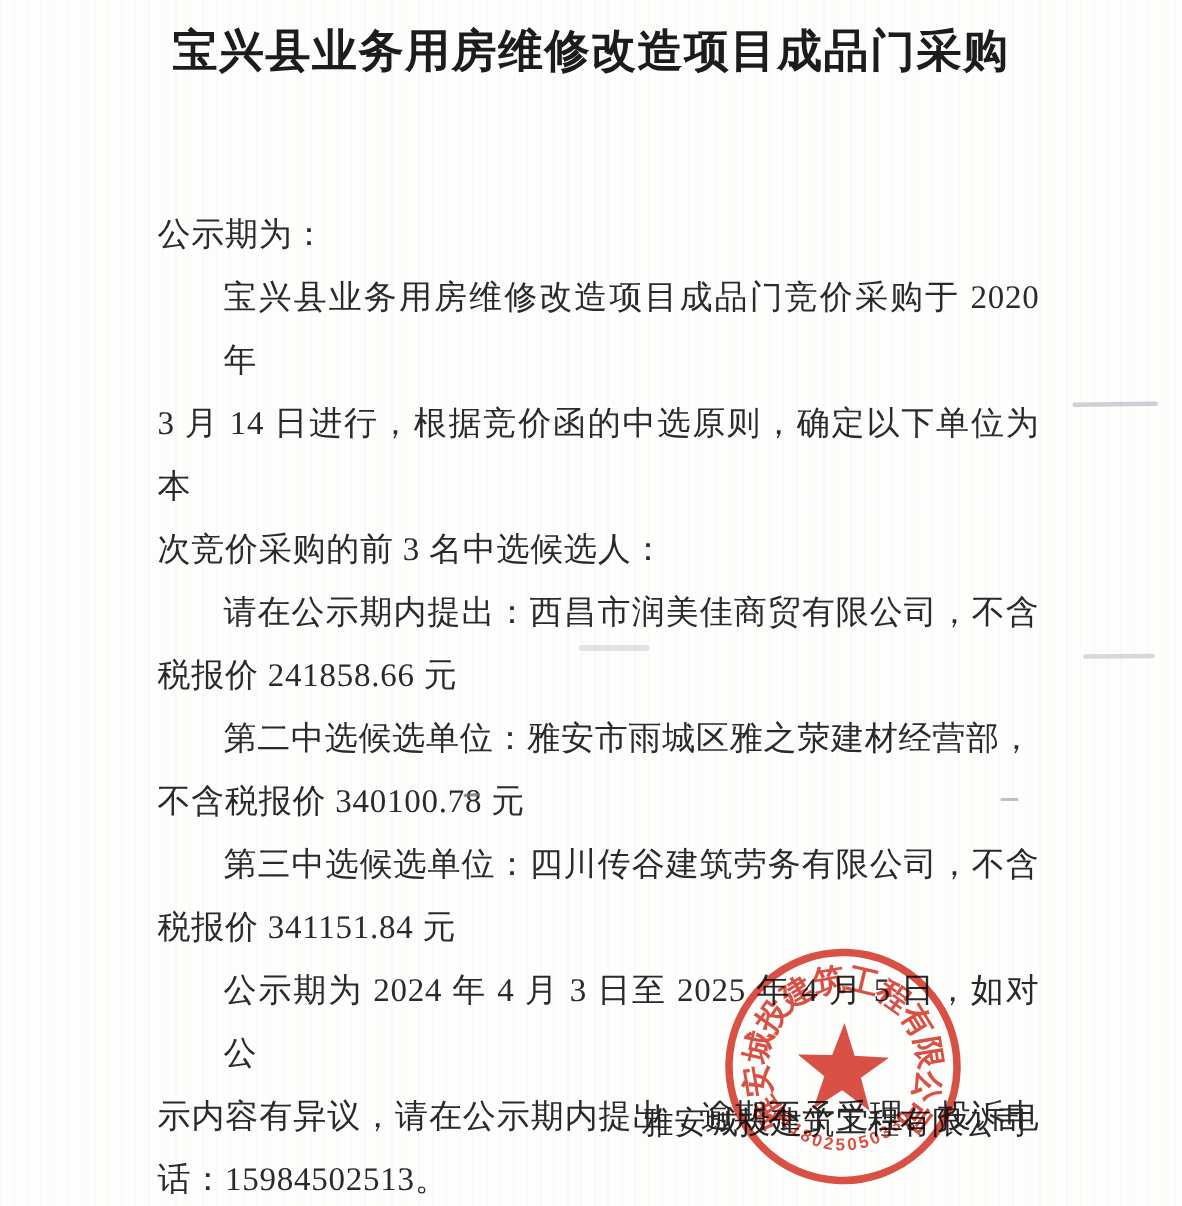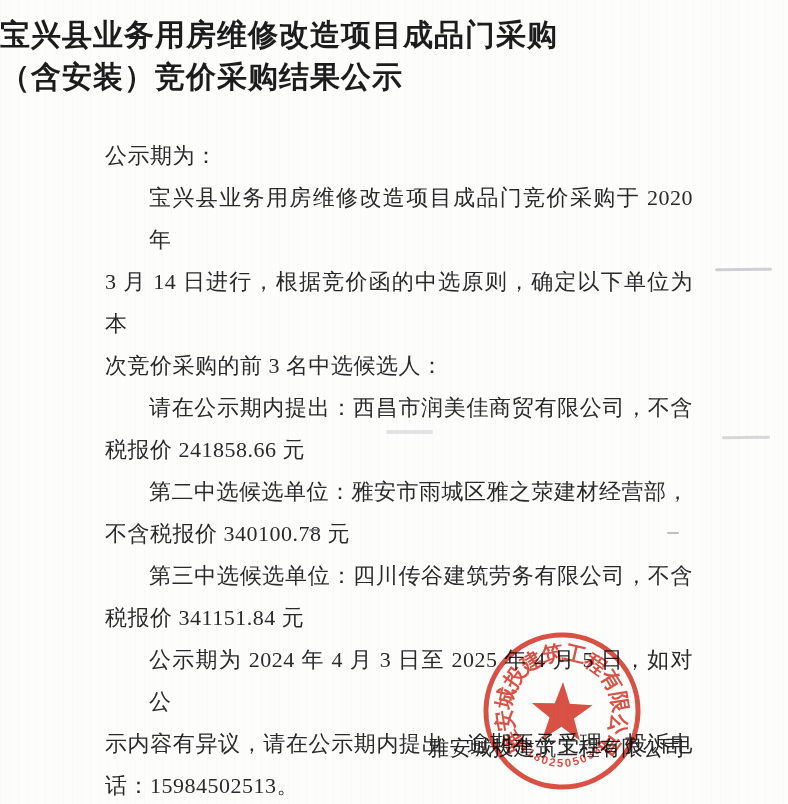--- a/index.html
+++ b/index.html
@@ -8,21 +8,21 @@
     width:788px;height:804px;
     margin:0 auto;
     background:
       repeating-linear-gradient(90deg, rgba(140,140,165,0.035) 0 1px, rgba(0,0,0,0) 1px 9px),
       #fdfdfc;
     overflow:hidden;
     font-family:"Liberation Serif", serif;
   }
   .title{
     position:absolute;top:14px;left:0;width:788px;margin:0;
-    text-align:left;
+    text-align:center;
     font-family:"Liberation Sans", sans-serif;
     font-size:30px;line-height:42px;font-weight:700;
     color:#1c1c1c;letter-spacing:1px;
   }
   .title .t-line{display:block;}
   .doc-body{
     position:absolute;left:105px;top:135px;width:588px;
     font-size:22px;line-height:42px;color:#2a2a2a;
     letter-spacing:0.5px;
   }
@@ -52,21 +52,20 @@
   .a4{left:309px;top:529px;width:11px;height:2px;background:#70707a;opacity:.8;transform:rotate(-4deg);}
   .a5{left:667px;top:532px;width:12px;height:2px;background:#8d8d98;opacity:.55;}
 </style>
 </head>
 <body>
 
 <div class="page">
 
   <h1 class="title">
     <span class="t-line">宝兴县业务用房维修改造项目成品门采购</span>
-    <span class="t-line">（含安装）竞价采购结果公示</span>
   </h1>
 
   <div class="doc-body">
     <div class="line">公示期为：</div>
     <div class="line indent justify">宝兴县业务用房维修改造项目成品门竞价采购于 2020 年</div>
     <div class="line justify">3 月 14 日进行，根据竞价函的中选原则，确定以下单位为本</div>
     <div class="line">次竞价采购的前 3 名中选候选人：</div>
     <div class="line indent justify">请在公示期内提出：西昌市润美佳商贸有限公司，不含</div>
     <div class="line">税报价 241858.66 元</div>
     <div class="line indent">第二中选候选单位：雅安市雨城区雅之荥建材经营部，</div>

